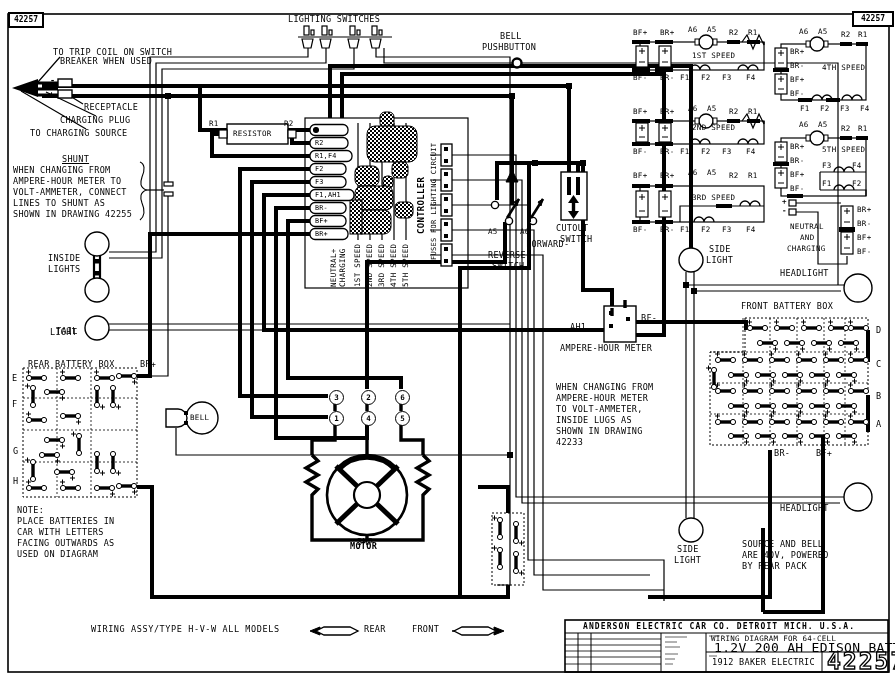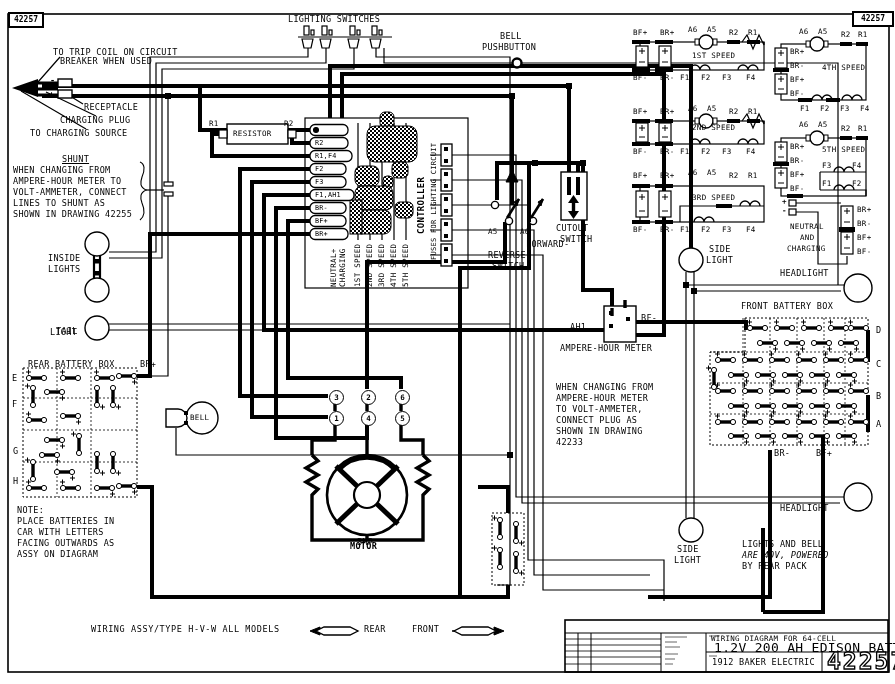--- a/index.html
+++ b/index.html
@@ -487,21 +487,21 @@
     <g stroke="#555" stroke-width="0.9">
       <path d="M665,637 h22 M665,642 h12 M665,647 h15 M665,654 h13 M665,659 h10 M665,664 h8"></path>
       <path d="M709,636 h10 M709,656 h8"></path>
     </g>
   </g>
 </svg>
 
 <div class="cornerbox" style="left:8px;top:12px;width:32px;height:12px;">42257</div>
 <div class="cornerbox" style="left:852px;top:11px;width:38px;height:12px;">42257</div>
 
-<div class="lbl" style="left:53px;top:48px;">TO TRIP COIL ON CIRCUIT</div>
+<div class="lbl" style="left:53px;top:48px;">TO TRIP COIL ON SWITCH</div>
 <div class="lbl" style="left:60px;top:57px;">BREAKER WHEN USED</div>
 <div class="lbl bold" style="left:50px;top:76px;">-</div>
 <div class="lbl bold" style="left:49px;top:90px;">+</div>
 <div class="lbl" style="left:84px;top:103px;">RECEPTACLE</div>
 <div class="lbl" style="left:60px;top:116px;">CHARGING PLUG</div>
 <div class="lbl" style="left:30px;top:129px;">TO CHARGING SOURCE</div>
 
 <div class="lbl" style="left:62px;top:155px;text-decoration:underline;">SHUNT</div>
 <div class="lbl" style="left:13px;top:166px;">WHEN CHANGING FROM</div>
 <div class="lbl" style="left:13px;top:177px;">AMPERE-HOUR METER TO</div>
@@ -568,53 +568,54 @@
 <div class="lbl" style="left:350px;top:542px;font-weight:bold;">MOTOR</div>
 <div class="lbl" style="left:357px;top:538px;">3HP</div>
 
 <div class="lbl" style="left:570px;top:323px;">AH1</div>
 <div class="lbl" style="left:641px;top:314px;">BF-</div>
 <div class="lbl" style="left:560px;top:344px;">AMPERE-HOUR METER</div>
 
 <div class="lbl" style="left:556px;top:383px;">WHEN CHANGING FROM</div>
 <div class="lbl" style="left:556px;top:394px;">AMPERE-HOUR METER</div>
 <div class="lbl" style="left:556px;top:405px;">TO VOLT-AMMETER,</div>
-<div class="lbl" style="left:556px;top:416px;">CONNECT PLUG AS</div>
+<div class="lbl" style="left:556px;top:416px;">INSIDE LUGS AS</div>
 <div class="lbl" style="left:556px;top:427px;">SHOWN IN DRAWING</div>
 <div class="lbl" style="left:556px;top:438px;">42233</div>
 
 <div class="lbl" style="left:709px;top:245px;">SIDE</div>
 <div class="lbl" style="left:706px;top:256px;">LIGHT</div>
 <div class="lbl" style="left:780px;top:269px;">HEADLIGHT</div>
 <div class="lbl" style="left:677px;top:545px;">SIDE</div>
 <div class="lbl" style="left:674px;top:556px;">LIGHT</div>
 <div class="lbl" style="left:780px;top:504px;">HEADLIGHT</div>
 
 <div class="lbl" style="left:741px;top:302px;">FRONT BATTERY BOX</div>
 <div class="lbl" style="left:876px;top:326px;">D</div>
 <div class="lbl" style="left:876px;top:360px;">C</div>
 <div class="lbl" style="left:876px;top:392px;">B</div>
 <div class="lbl" style="left:876px;top:420px;">A</div>
 <div class="lbl" style="left:774px;top:449px;">BR-</div>
 <div class="lbl" style="left:816px;top:449px;">BF+</div>
 
-<div class="lbl" style="left:742px;top:540px;">LIGHTS AND BELL</div>
-<div class="lbl" style="left:742px;top:551px;font-style:italic;">ARE 40V, POWERED</div>
+<div class="lbl" style="left:742px;top:540px;">SOURCE AND BELL</div>
+<div class="lbl" style="left:742px;top:551px;">ARE 40V, POWERED</div>
 <div class="lbl" style="left:742px;top:562px;">BY REAR PACK</div>
 
 <div class="lbl" style="left:17px;top:506px;">NOTE:</div>
 <div class="lbl" style="left:17px;top:517px;">PLACE BATTERIES IN</div>
 <div class="lbl" style="left:17px;top:528px;">CAR WITH LETTERS</div>
 <div class="lbl" style="left:17px;top:539px;">FACING OUTWARDS AS</div>
-<div class="lbl" style="left:17px;top:550px;">ASSY ON DIAGRAM</div>
+<div class="lbl" style="left:17px;top:550px;">USED ON DIAGRAM</div>
 
 <div class="lbl" style="left:91px;top:625px;letter-spacing:.6px;">WIRING ASSY/TYPE H-V-W ALL MODELS</div>
 <div class="lbl" style="left:364px;top:625px;text-align:right;">REAR</div>
 <div class="lbl" style="left:412px;top:625px;">FRONT</div>
 
+<div class="lbl tb bold" style="left:583px;top:622px;letter-spacing:1.1px;">ANDERSON ELECTRIC CAR CO. DETROIT MICH. U.S.A.</div>
 <div class="lbl" style="left:711px;top:634px;font-size:7.5px;">WIRING DIAGRAM FOR 64-CELL</div>
 <div class="lbl" style="left:714px;top:643px;font-size:13px;">1.2V 200 AH EDISON BATTERY</div>
 <div class="lbl" style="left:712px;top:658px;">1912 BAKER ELECTRIC</div>
 <div class="bignum" style="left:827px;top:648px;">42257</div>
 
 <div class="lbl sm" style="left:633px;top:29px;">BF+</div>
 <div class="lbl sm" style="left:660px;top:29px;">BR+</div>
 <div class="lbl sm" style="left:688px;top:26px;">A6</div>
 <div class="lbl sm" style="left:707px;top:26px;">A5</div>
 <div class="lbl sm" style="left:729px;top:29px;">R2</div>

